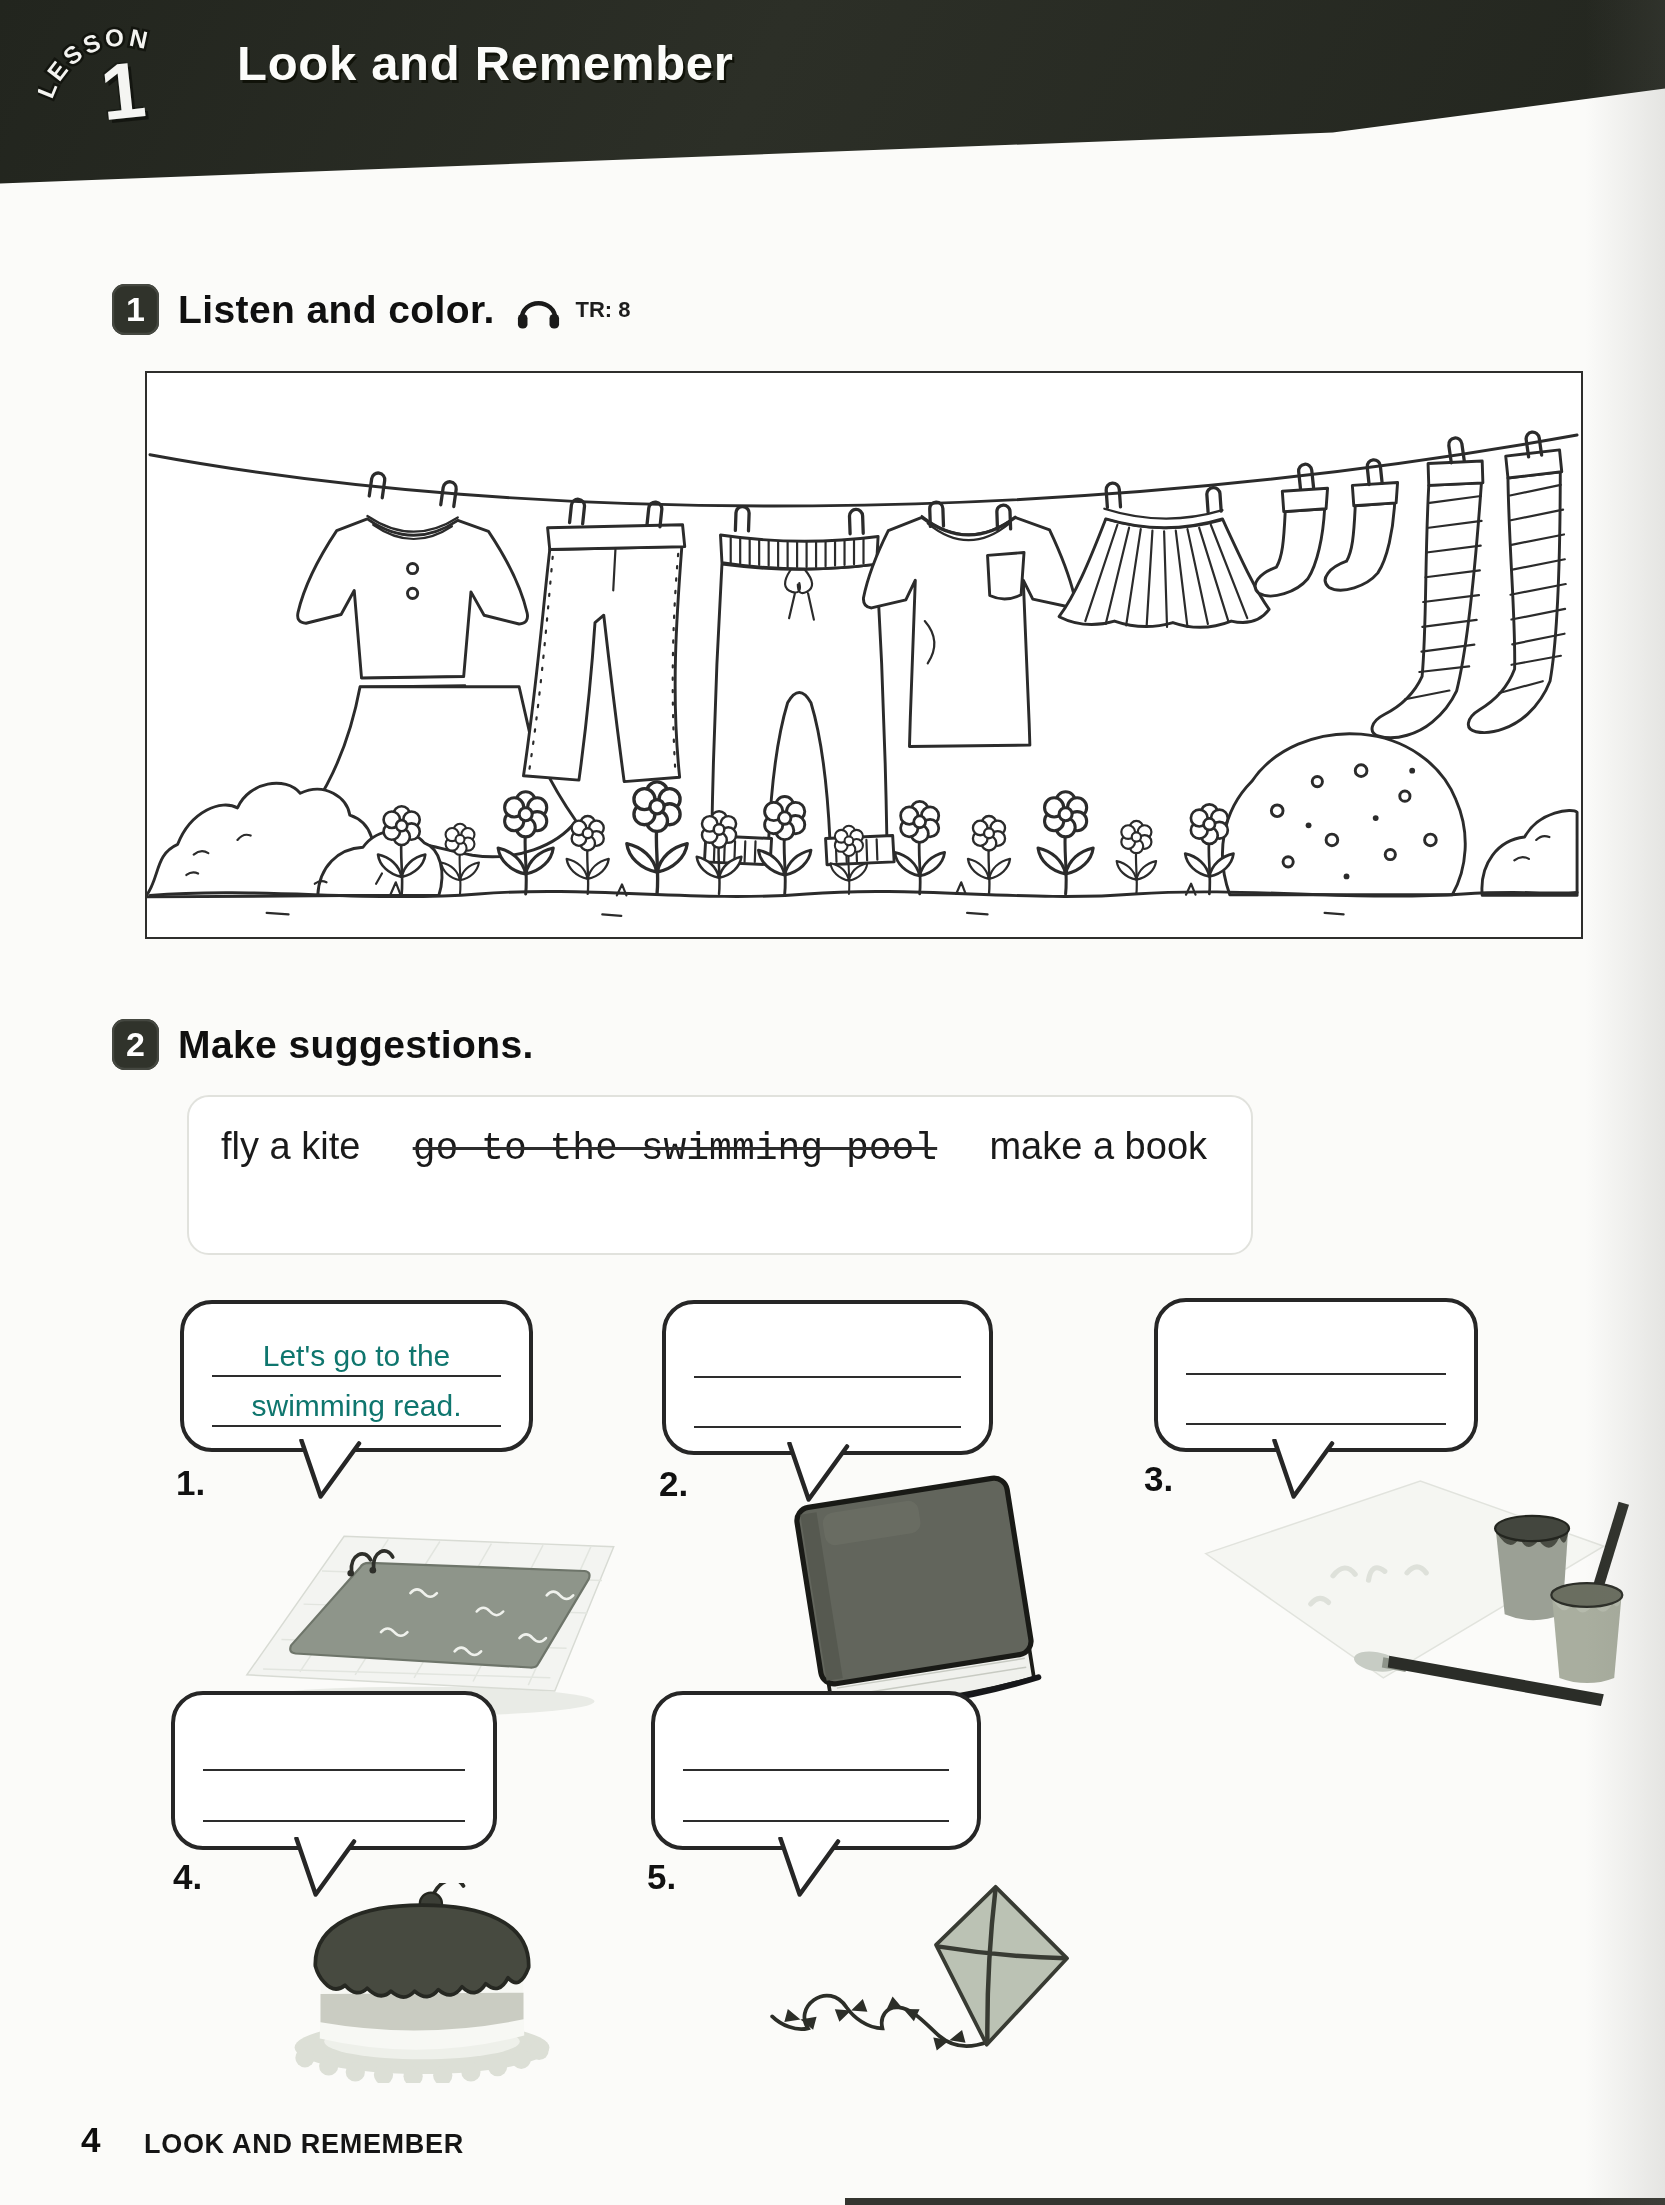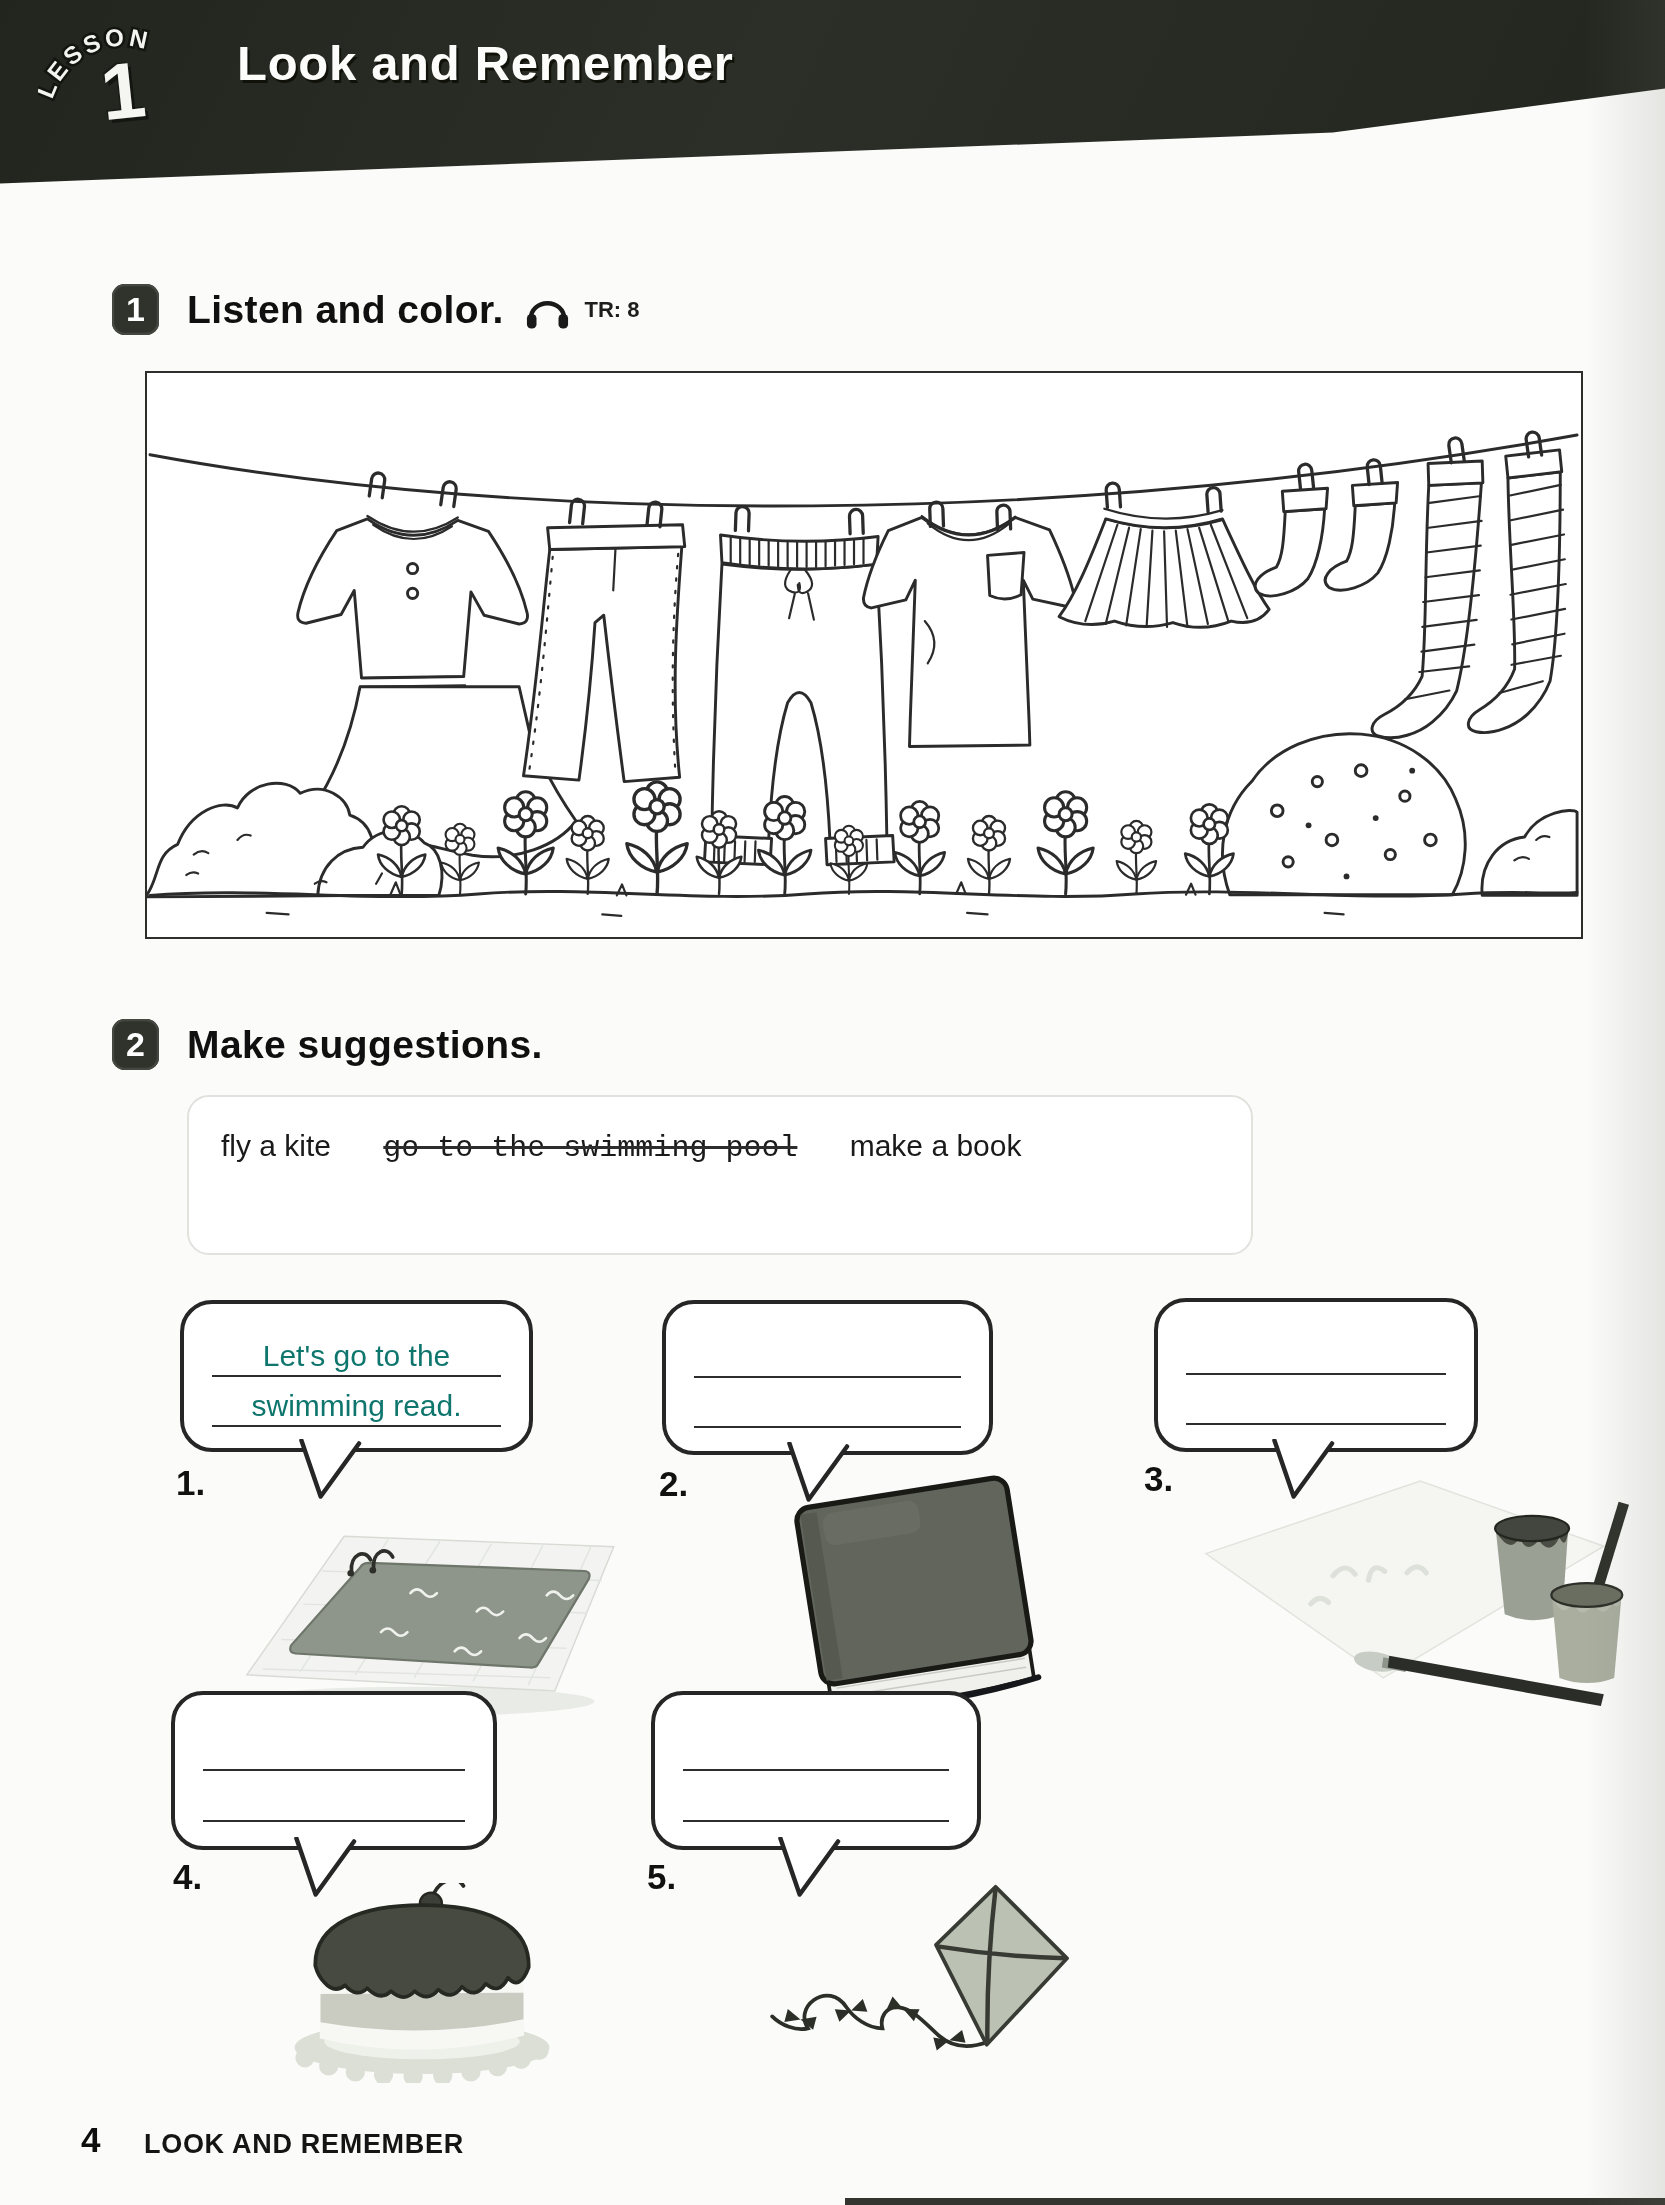--- a/index.html
+++ b/index.html
@@ -14,31 +14,31 @@
   .lesson-logo{position:absolute;left:38px;top:13.2px;width:198px;height:140px;}
   .lesson-num{position:absolute;left:63px;top:32px;font-size:79px;font-weight:700;color:#f5f5f2;
         transform:rotate(-6deg);text-shadow:2.9px 3.7px 0 rgba(10,12,8,.65),-1.5px -1.5px 0 rgba(10,12,8,.4);}
   .band-title{position:absolute;left:237px;top:35px;font-size:49px;font-weight:700;color:#fcfcfa;
         letter-spacing:0.7px;text-shadow:2.2px 2.9px 0 #101209;}
   
   .act-row{position:absolute;display:flex;align-items:center;}
   .badge{display:inline-flex;align-items:center;justify-content:center;width:47px;height:51px;
         background:#30332b;border-radius:12.5px;color:#ffffff;font-size:34px;font-weight:700;
         box-shadow:inset 0 0 0 2.2px #454841;}
-  .act-title{margin-left:28px;font-size:39px;font-weight:700;color:#101010;letter-spacing:0.4px;text-align:center;}
+  .act-title{margin-left:19px;font-size:39px;font-weight:700;color:#101010;letter-spacing:0.4px;text-align:center;}
   .tr-label{margin-left:13.2px;font-size:22px;font-weight:700;color:#1d1d1d;}
   .hp{margin-left:20.6px;}
   
   .scene-box{position:absolute;left:145px;top:371px;width:1438px;height:568px;background:#fff;
         border:2.2px solid #2e2e2c;box-sizing:border-box;}
   
   .word-bank{position:absolute;left:187px;top:1095px;width:1066px;height:160px;background:#fff;
         border:2.2px solid #e1e2dd;border-radius:22px;box-sizing:border-box;padding:14.7px 0 0 32px;}
   .wb-row{white-space:nowrap;height:68px;line-height:68px;}
-  .wb-row span{font-size:30px;color:#1a1a1a;margin-right:49px;}
+  .wb-row span{font-size:38px;color:#1a1a1a;margin-right:49px;}
   .struck{text-decoration:line-through;text-decoration-thickness:2.9px;text-decoration-color:#2d2d2d;font-family:Liberation Mono, monospace;}
   
   .bubble{position:absolute;background:#fff;border:4.4px solid #262626;border-radius:32px;}
   .tail{position:absolute;bottom:-53px;}
   .writeline{position:absolute;left:28px;right:28px;border-bottom:2.2px solid #2d2d2d;height:0;}
   .ans{position:absolute;left:0;right:0;bottom:2.2px;text-align:center;font-size:30px;color:#0f766e;}
   .qnum{position:absolute;font-size:35px;font-weight:700;color:#111;}
   .img{position:absolute;}
   
   .pgnum{position:absolute;left:81px;top:2120px;font-size:35px;font-weight:700;color:#0e0e0e;}

